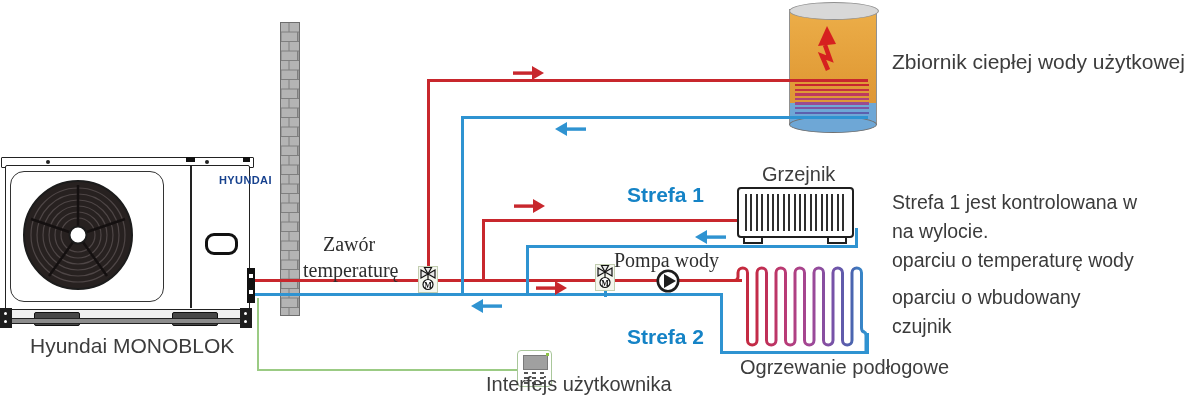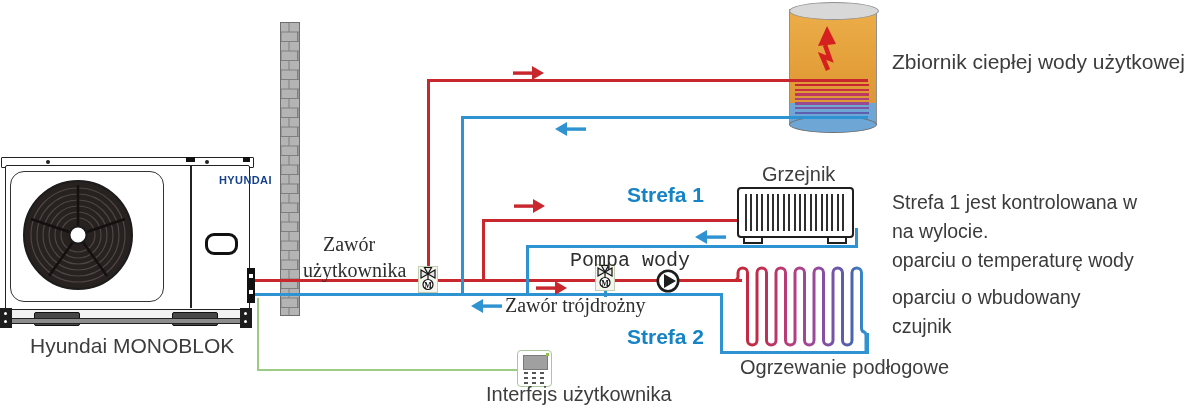--- a/index.html
+++ b/index.html
@@ -244,25 +244,24 @@
     <rect x="12" y="5.4" width="19" height="3.4" fill="#2f93d1"></rect>
       <polygon points="12,0 0,7 12,14" fill="#2f93d1"></polygon>
   </svg>
 
   <div class="lbl" style="left:30px;top:334px;font-size:21px;">Hyundai MONOBLOK</div>
   <div class="lbl" style="left:892px;top:50px;font-size:21px;">Zbiornik ciepłej wody użytkowej</div>
   <div class="lbl" style="left:762px;top:163px;">Grzejnik</div>
   <div class="zone" style="left:627px;top:183px;">Strefa 1</div>
   <div class="zone" style="left:627px;top:325px;">Strefa 2</div>
   <div class="lbl serif" style="left:303px;top:233px;margin-left:20px;">Zawór</div>
-  <div class="lbl serif" style="left:303px;top:259px;">użytkownika</div>
-  <div class="lbl serif" style="left:505px;top:294px;">Zawór trójdrożny</div>
-  <div class="lbl serif" style="left:570px;top:249px;font-family:Liberation Mono, monospace;">Pompa wody</div>
+  <div class="lbl serif" style="left:303px;top:259px;">temperaturę</div>
+  <div class="lbl serif" style="left:614px;top:249px;">Pompa wody</div>
   <div class="lbl" style="left:740px;top:356px;">Ogrzewanie podłogowe</div>
-  <div class="lbl" style="left:486px;top:383px;">Interfejs użytkownika</div>
+  <div class="lbl" style="left:486px;top:373px;">Interfejs użytkownika</div>
 
   <div class="note" style="left:892px;top:188px;">
     <div>Strefa 1 jest kontrolowana w</div>
     <div>na wylocie.</div>
     <div>oparciu o temperaturę wody</div>
   </div>
   <div class="note" style="left:892px;top:283px;">
     <div>oparciu o wbudowany</div>
     <div>czujnik</div>
   </div>

